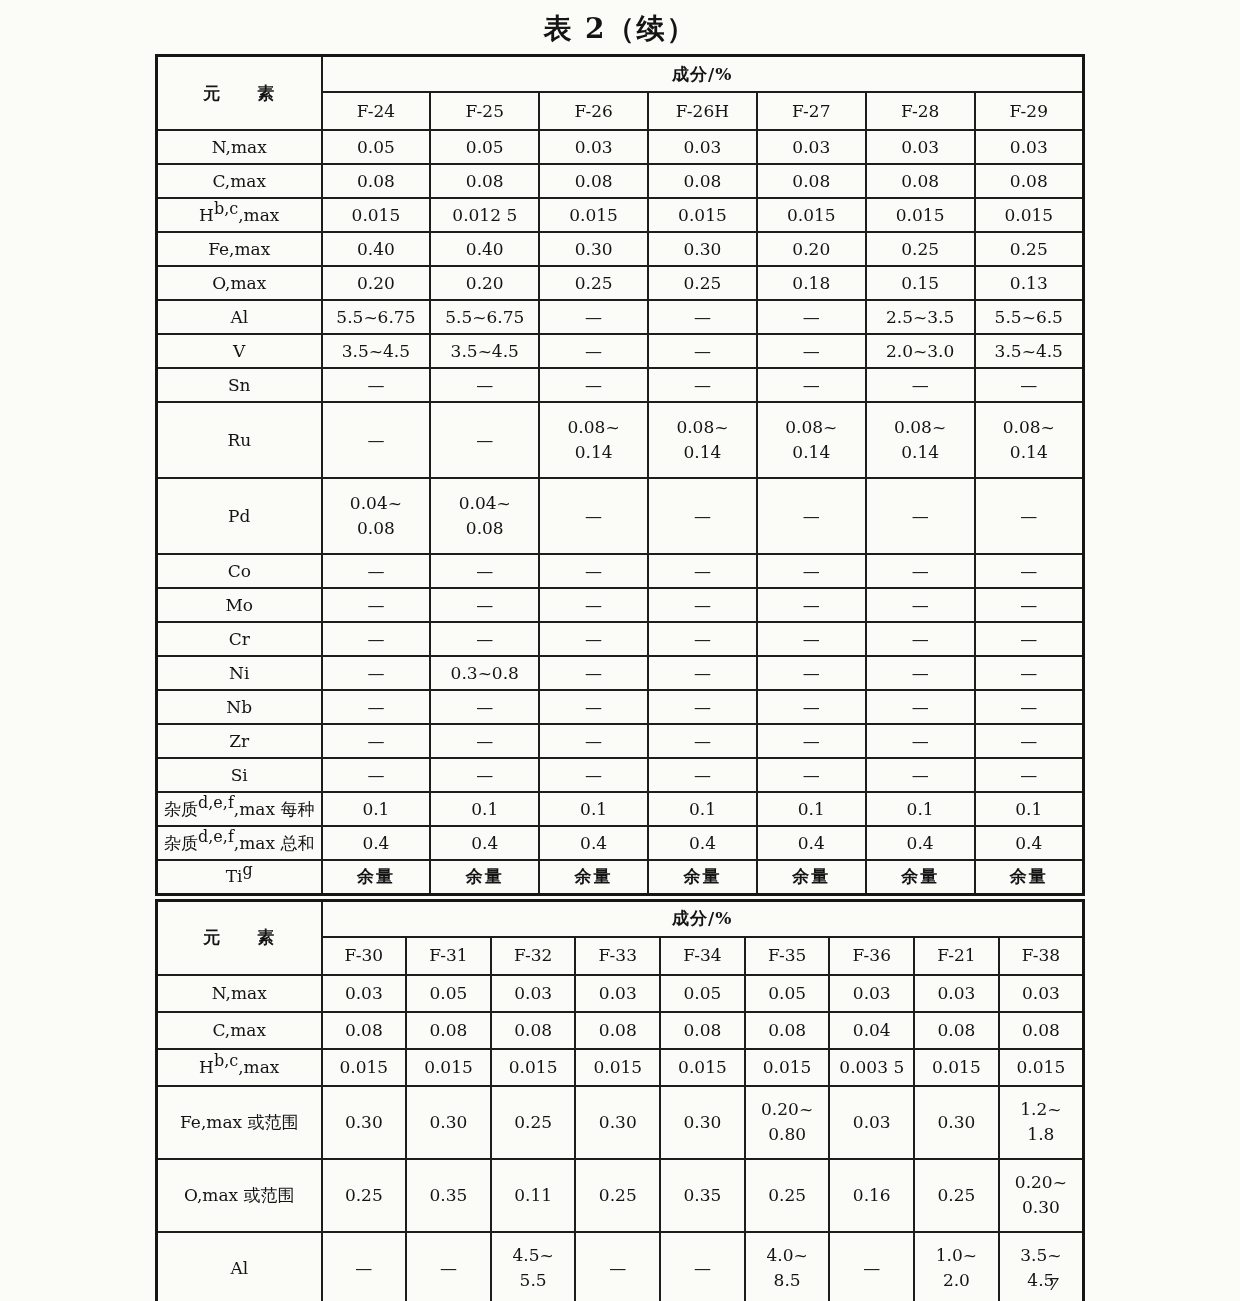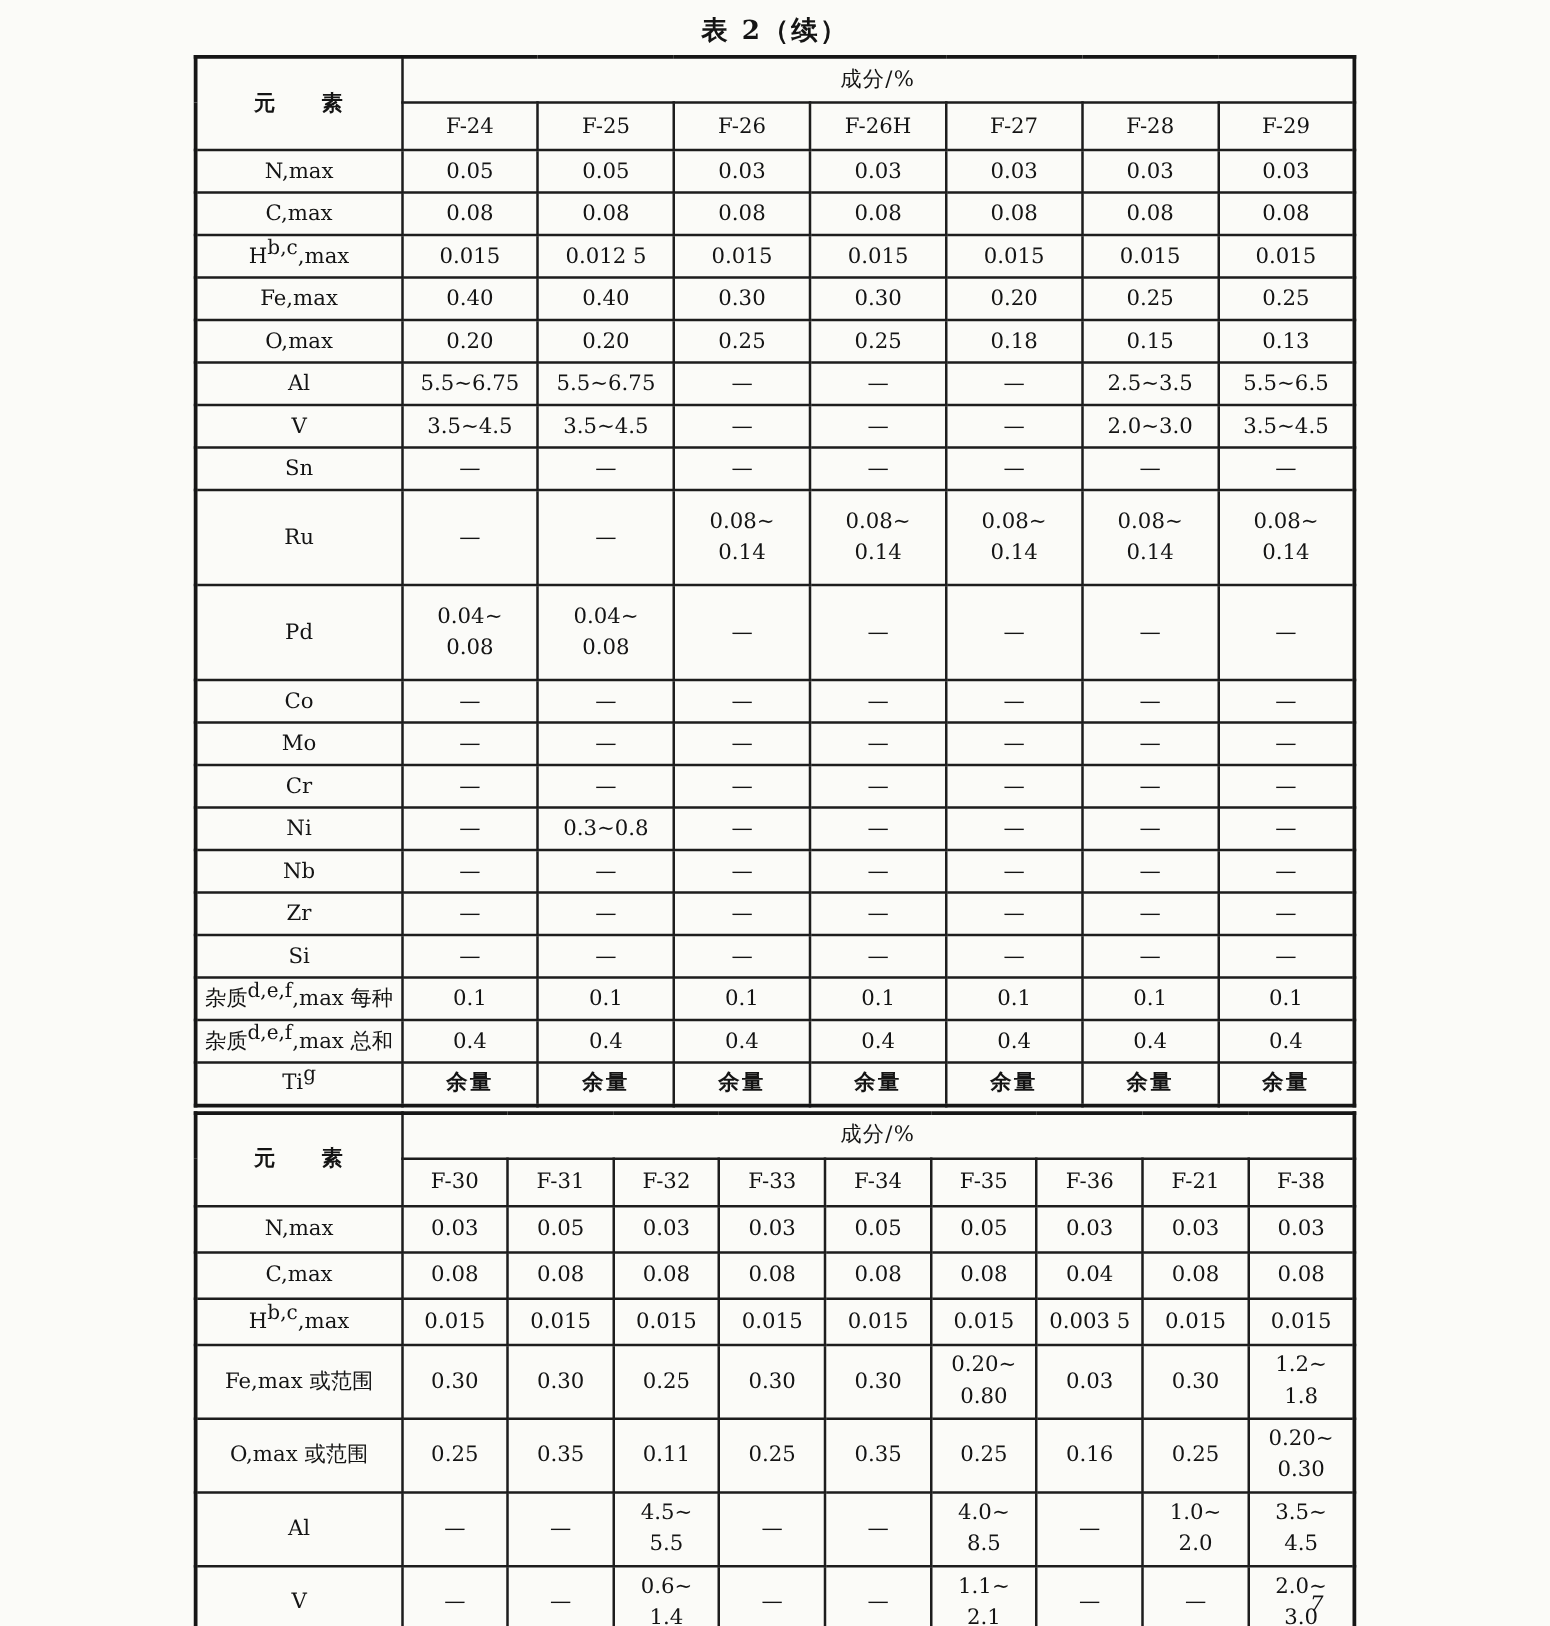--- a/index.html
+++ b/index.html
@@ -12,21 +12,21 @@
     position: relative;
     background: #fbfbf8;
     color: #141414;
     font-family: "DejaVu Serif", "Liberation Serif", serif;
     overflow: hidden;
   }
   .doc-title {
     width: 930px;
     margin: 10px 0 6px 155px;
     text-align: center;
-    font-size: 21px;
+    font-size: 28px;
     font-weight: bold;
     letter-spacing: 2px;
   }
   table.comp-table {
     border-collapse: collapse;
     table-layout: fixed;
     width: 930px;
     margin-left: 155px;
     border: 3px solid #161616;
   }
@@ -38,34 +38,34 @@
     text-align: center;
     vertical-align: middle;
     font-weight: normal;
     font-size: 17px;
     padding: 1px 2px;
     white-space: pre-line;
     line-height: 1.45;
   }
   .comp-table thead th.composition-head {
     height: 32px;
-    font-weight: normal;
+    font-weight: bold;
     letter-spacing: 1px;
   }
   .comp-table thead th.grade-head {
     height: 34px;
   }
   .comp-table th.element-head {
     font-weight: bold;
     letter-spacing: 1px;
   }
   .t1 tbody tr { height: 34px; }
   .t1 tbody tr.tall { height: 76px; }
   .t2 tbody tr { height: 37px; }
-  .t2 tbody tr.tall { height: 59px; }
+  .t2 tbody tr.tall { height: 73px; }
   .comp-table tbody tr.bold-row td {
     font-weight: bold;
     letter-spacing: 2px;
     margin-left: 16px;
   }
   .comp-table sup {
     font-size: 16px;
     line-height: 0;
     vertical-align: super;
   }

